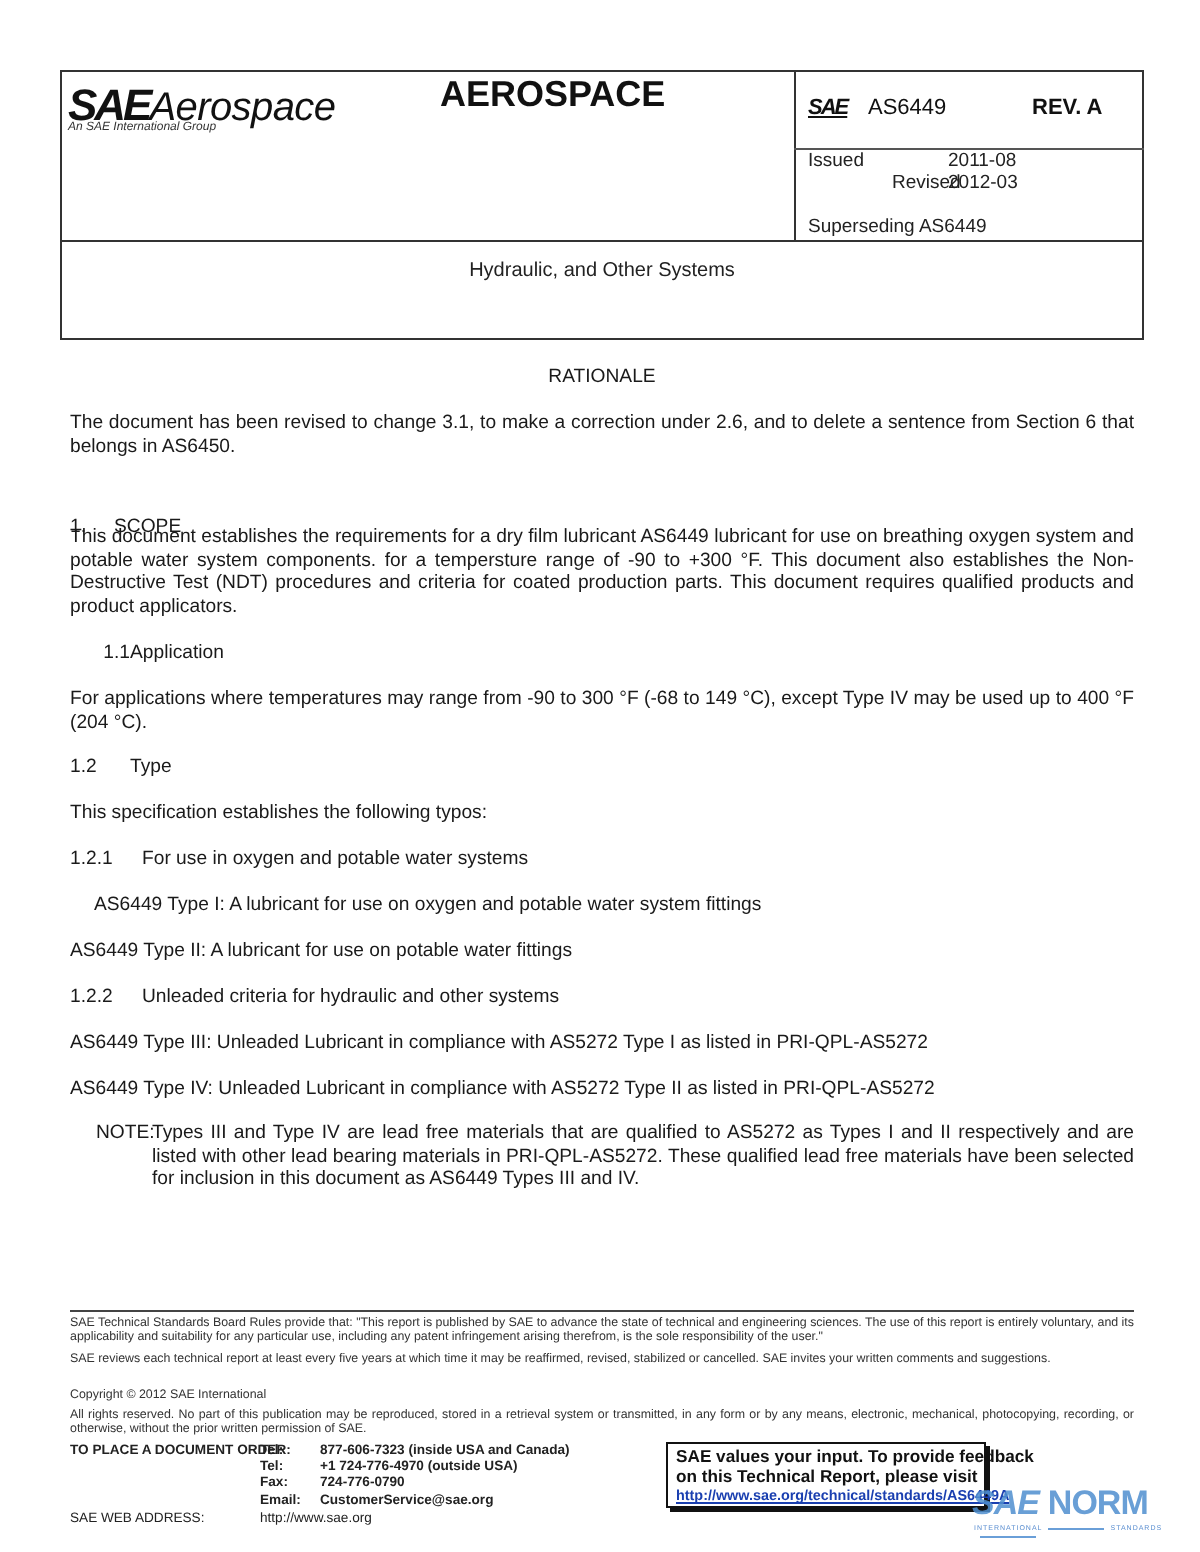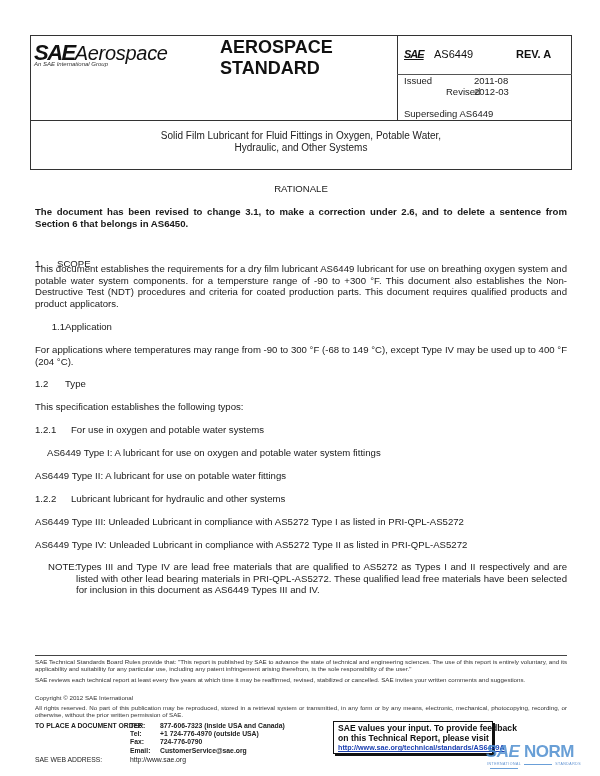--- a/index.html
+++ b/index.html
@@ -68,40 +68,38 @@
 <div class="abs hdr-hline"></div>
 <div class="abs hdr-hline2"></div>
 
 <div class="abs logo">
   <span class="logo-sae">SAE</span><span class="logo-aero">Aerospace</span>
 </div>
 <div class="abs logo-sub">An SAE International Group</div>
 
 <div class="abs std-title">
   <div>AEROSPACE</div>
-  <div>STANDARD</div>
 </div>
 
 <div class="abs doc-sae">SAE</div>
 <div class="abs doc-num">AS6449</div>
 <div class="abs doc-rev">REV. A</div>
 
 <div class="abs meta meta-l1">Issued</div>
 <div class="abs meta meta-v1">2011-08</div>
 <div class="abs meta meta-l2">Revised</div>
 <div class="abs meta meta-v2">2012-03</div>
 <div class="abs meta meta-sup">Superseding AS6449</div>
 
 <div class="abs doc-title">
-  <div>Solid Film Lubricant for Fluid Fittings in Oxygen, Potable Water,</div>
   <div>Hydraulic, and Other Systems</div>
 </div>
 
 <div class="abs body-text center" style="top:183px;">RATIONALE</div>
-<div class="abs body-text p" style="top:206px;font-weight:bold;">The document has been revised to change 3.1, to make a correction under 2.6, and to delete a sentence from Section 6 that belongs in AS6450.</div>
+<div class="abs body-text p" style="top:206px;">The document has been revised to change 3.1, to make a correction under 2.6, and to delete a sentence from Section 6 that belongs in AS6450.</div>
 
 <div class="abs body-text" style="left:35px; top:226px;margin-top:32px;">
   <span class="num">1.</span><span>SCOPE</span>
 </div>
 <div class="abs body-text p" style="top:263px;">This document establishes the requirements for a dry film lubricant AS6449 lubricant for use on breathing oxygen system and potable water system components. for a tempersture range of -90 to +300 °F. This document also establishes the Non-Destructive Test (NDT) procedures and criteria for coated production parts. This document requires qualified products and product applicators.</div>
 
 <div class="abs body-text" style="left:35px; top:321px;text-align:right;">
   <span class="num3">1.1</span><span>Application</span>
 </div>
 <div class="abs body-text p" style="top:344px;">For applications where temperatures may range from -90 to 300 °F (-68 to 149 °C), except Type IV may be used up to 400 °F (204 °C).</div>
@@ -111,21 +109,21 @@
 </div>
 <div class="abs body-text p" style="top:401px;">This specification establishes the following typos:</div>
 
 <div class="abs body-text" style="left:35px; top:424px;">
   <span class="num3" style="width:36px;">1.2.1</span><span>For use in oxygen and potable water systems</span>
 </div>
 <div class="abs body-text p" style="top:447px;margin-left:12px;">AS6449 Type I:  A lubricant for use on oxygen and potable water system fittings</div>
 <div class="abs body-text p" style="top:470px;">AS6449 Type II:  A lubricant for use on potable water fittings</div>
 
 <div class="abs body-text" style="left:35px; top:493px;">
-  <span class="num3" style="width:36px;">1.2.2</span><span>Lubricant lubricant for hydraulic and other systems</span>
+  <span class="num3" style="width:36px;">1.2.2</span><span>Unleaded criteria for hydraulic and other systems</span>
 </div>
 <div class="abs body-text p" style="top:516px;">AS6449 Type III:  Unleaded Lubricant in compliance with AS5272 Type I as listed in PRI-QPL-AS5272</div>
 <div class="abs body-text p" style="top:539px;">AS6449 Type IV:  Unleaded Lubricant in compliance with AS5272 Type II as listed in PRI-QPL-AS5272</div>
 
 <div class="abs body-text note-label" style="top:561px;">NOTE:</div>
 <div class="abs body-text note-body" style="top:561px;">Types III and Type IV are lead free materials that are qualified to AS5272 as Types I and II respectively and are listed with other lead bearing materials in PRI-QPL-AS5272.  These qualified lead free materials have been selected for inclusion in this document as AS6449 Types III and IV.</div>
 
 <div class="abs foot-rule"></div>
 <div class="abs foot" style="top:658px;">SAE Technical Standards Board Rules provide that: "This report is published by SAE to advance the state of technical and engineering sciences. The use of this report is entirely voluntary, and its applicability and suitability for any particular use, including any patent infringement arising therefrom, is the sole responsibility of the user."</div>
 <div class="abs foot" style="top:676px;">SAE reviews each technical report at least every five years at which time it may be reaffirmed, revised, stabilized or cancelled. SAE invites your written comments and suggestions.</div>

